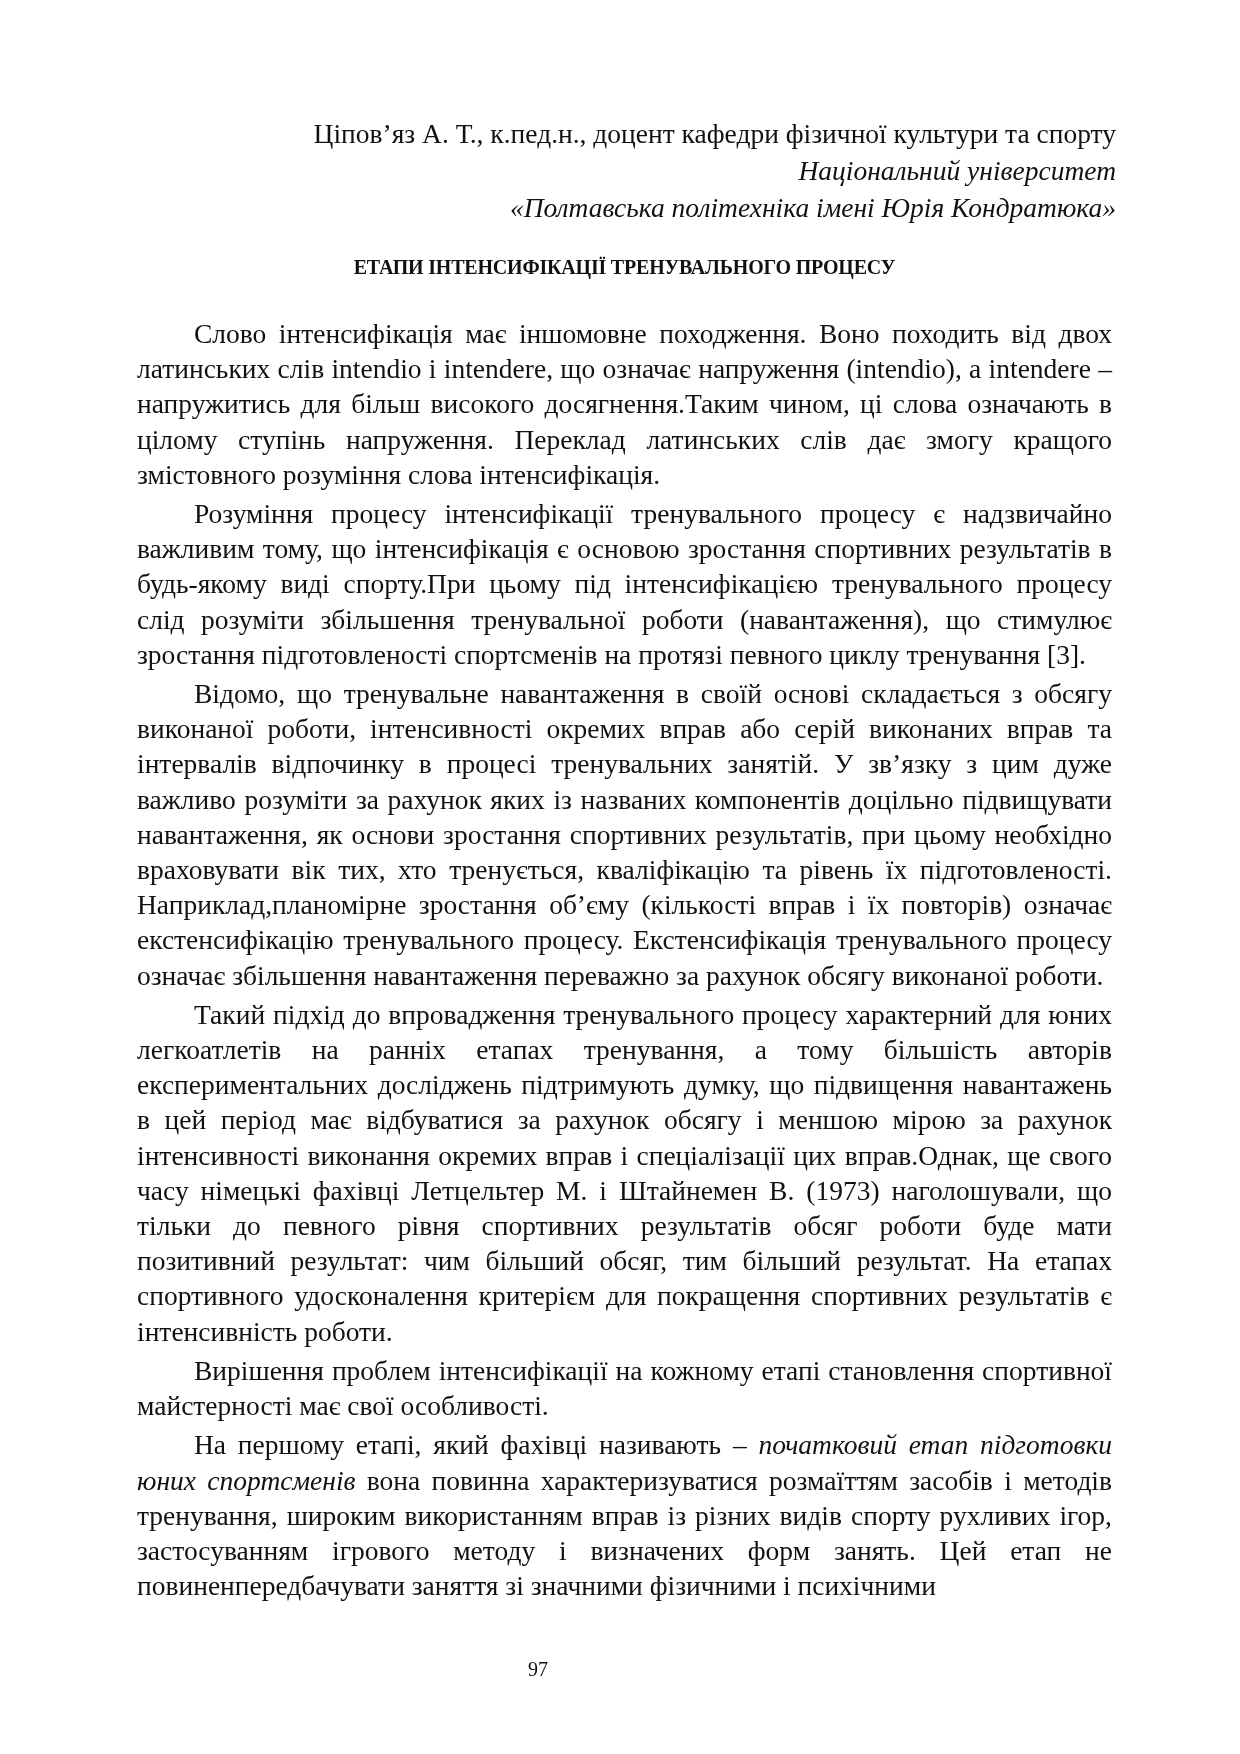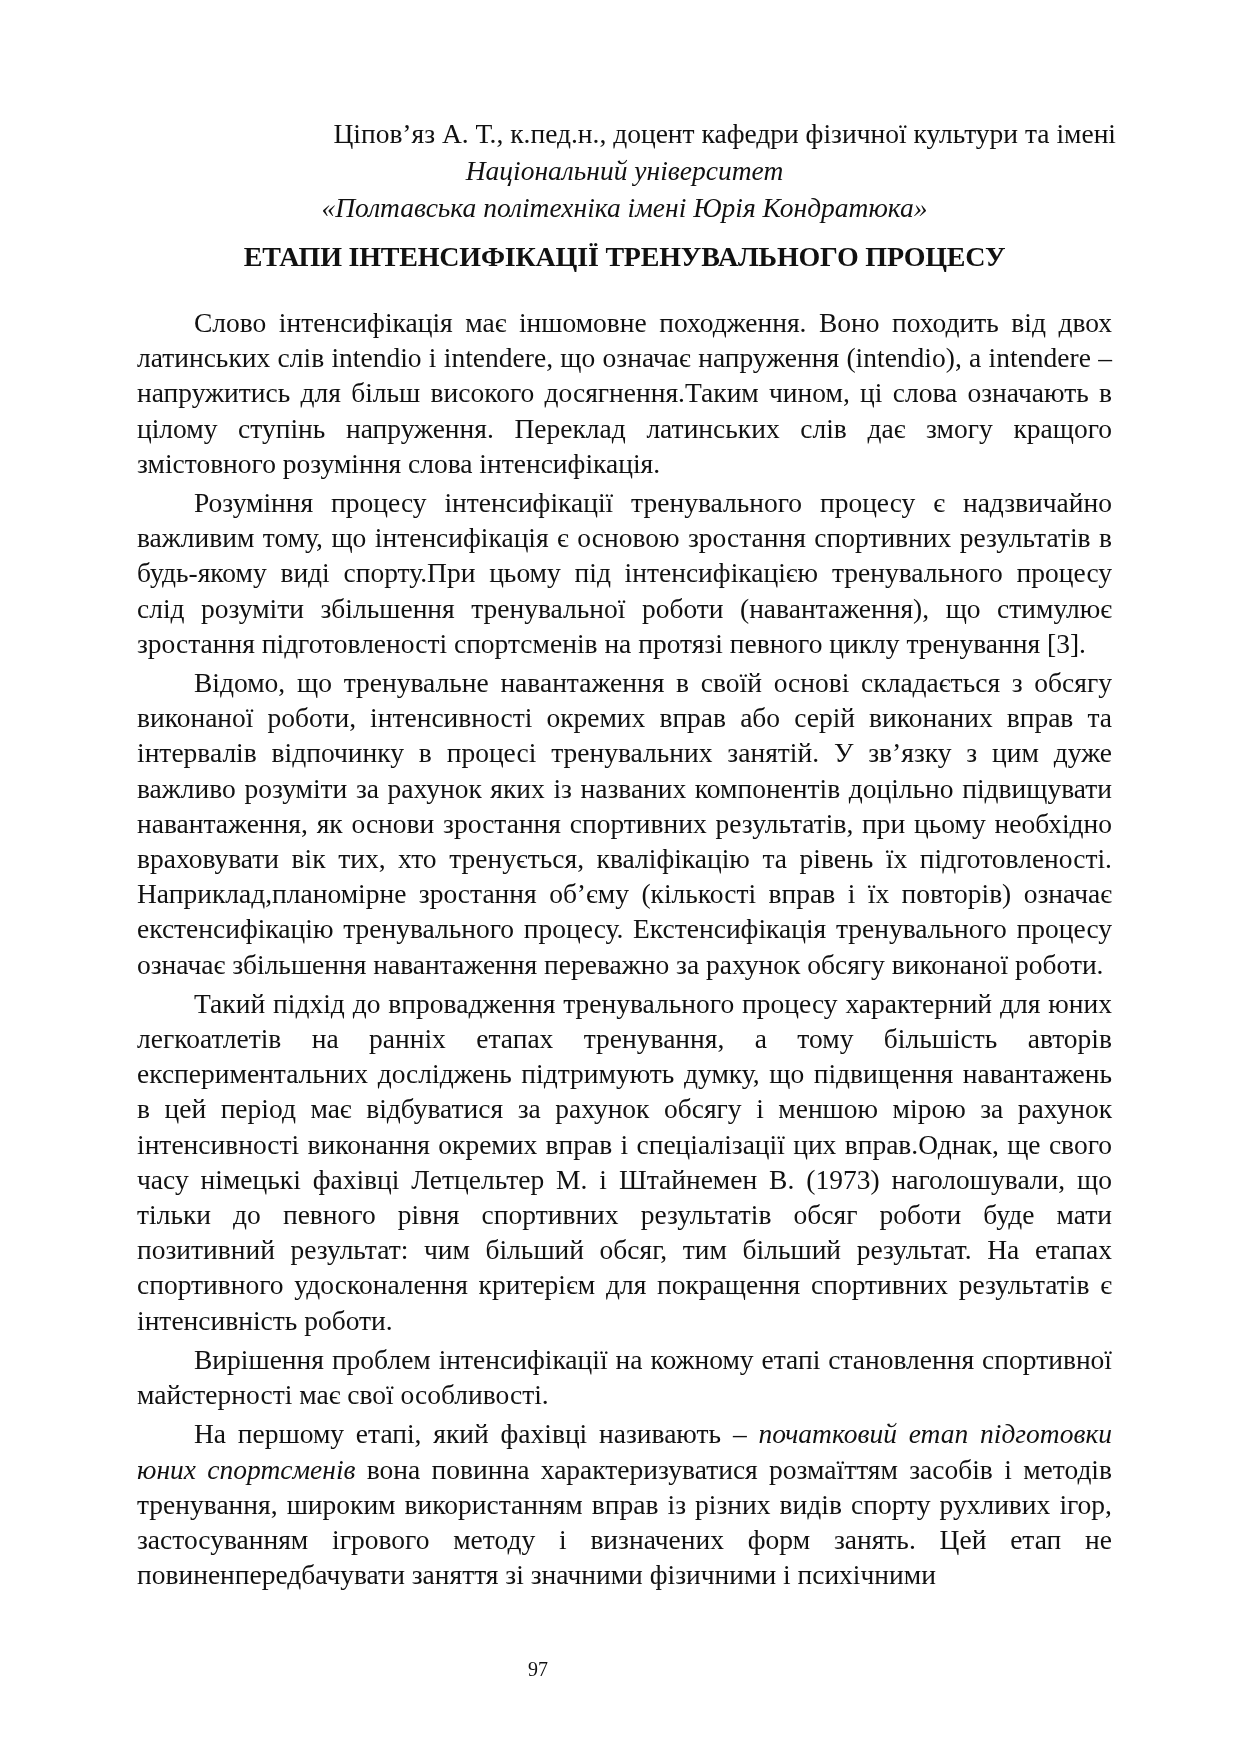--- a/index.html
+++ b/index.html
@@ -20,26 +20,26 @@
       left: 133px;
       top: 115px;
       width: 983px;
     }
     .author-block {
       text-align: right;
       font-size: 27.5px;
       line-height: 37px;
     }
     .author-line { display: block; white-space: nowrap; }
-    .italic { font-style: italic; text-align: center; }
+    .italic { font-style: italic; }
     .title {
-      margin-top: 13px;
+      margin-top: 24px;
       text-align: center;
       font-weight: bold;
-      font-size: 28px;
+      font-size: 20px;
       line-height: 35px;
       letter-spacing: -0.2px;
     }
     .title span { display: block; }
     .body-text {
       margin-top: 31px;
       font-size: 27.5px;
       line-height: 35.2px;
       text-align: justify;
     }
@@ -54,21 +54,21 @@
       top: 1658px;
       text-align: center;
       font-size: 20px;
     }
   </style>
 </head>
 <body>
 
 <div class="page">
   <div class="author-block">
-    <span class="author-line">Ціпов’яз А. Т., к.пед.н., доцент кафедри фізичної культури та імені</span>
+    <span class="author-line">Ціпов’яз А. Т., к.пед.н., доцент кафедри фізичної культури та спорту</span>
     <span class="author-line italic">Національний університет</span>
     <span class="author-line italic">«Полтавська політехніка імені Юрія Кондратюка»</span>
   </div>
 
   <h1 class="title">
     <span>ЕТАПИ ІНТЕНСИФІКАЦІЇ ТРЕНУВАЛЬНОГО ПРОЦЕСУ</span>
   </h1>
 
   <div class="body-text">
     <p>Слово інтенсифікація має іншомовне походження. Воно походить від двох латинських слів intendio і intendere, що означає напруження (intendio), а intendere – напружитись для більш високого досягнення.Таким чином, ці слова означають в цілому ступінь напруження. Переклад латинських слів дає змогу кращого змістовного розуміння слова інтенсифікація.</p>

